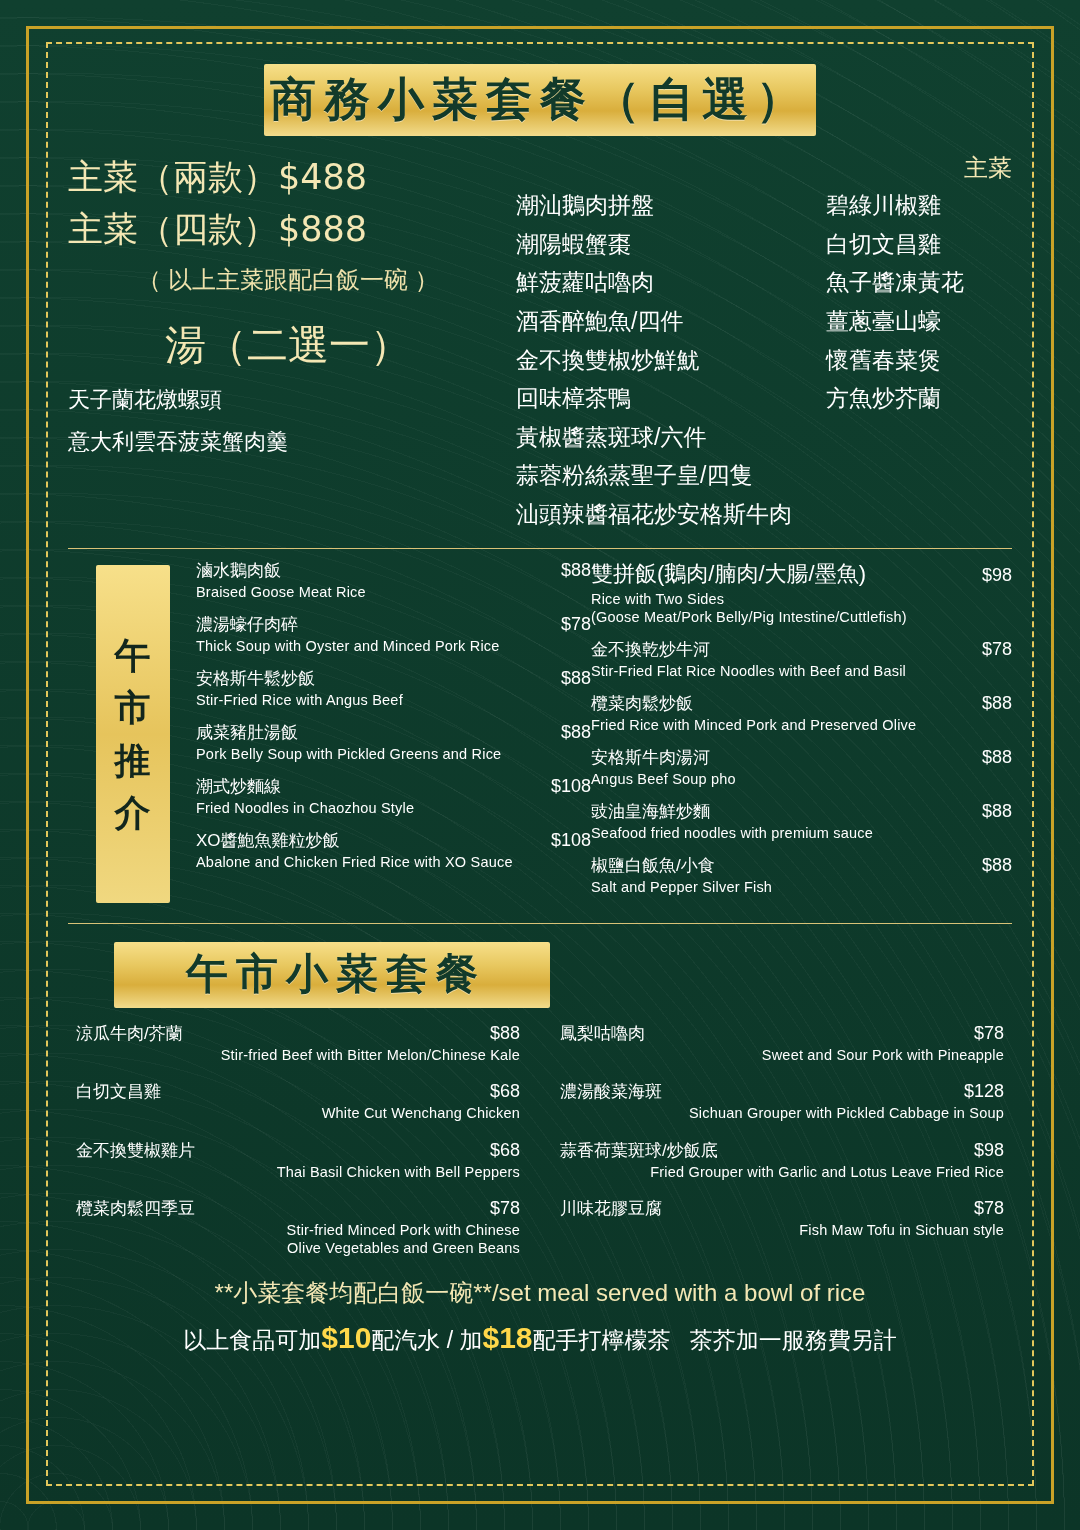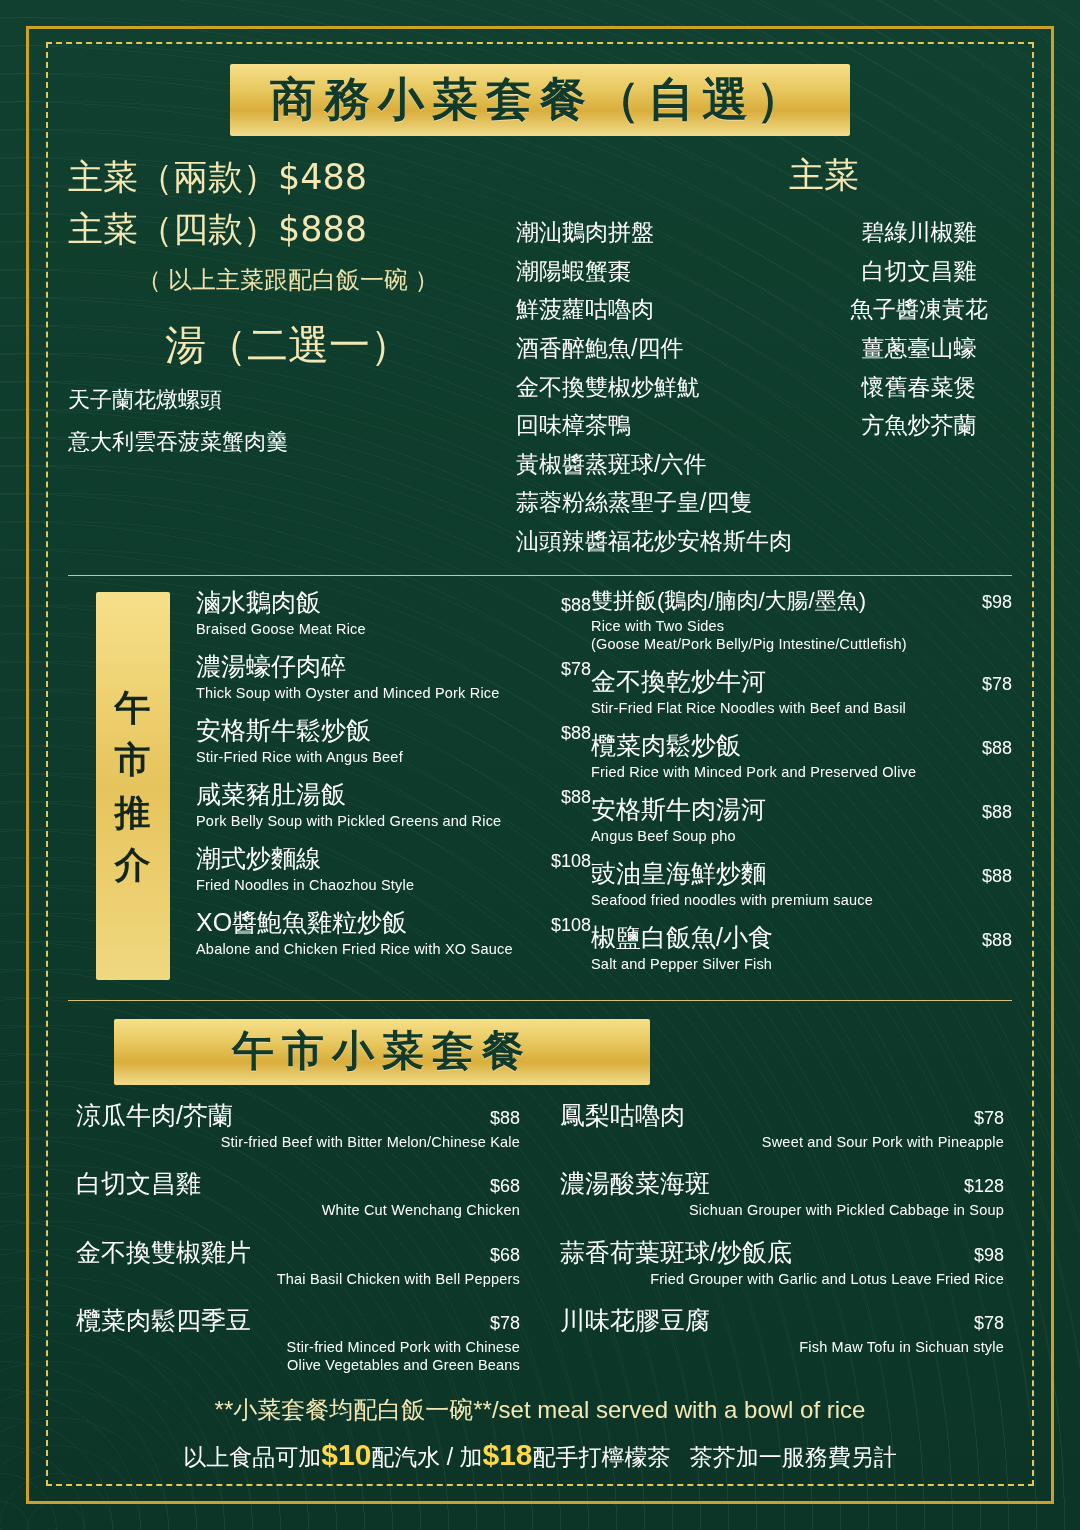--- a/index.html
+++ b/index.html
@@ -48,32 +48,32 @@
     background: linear-gradient(180deg,#f7e08a 0%, #e8c860 35%, #d9ae3c 65%, #f2dc8c 100%);
     color: #123a2a;
     text-align: center;
     font-family: "DejaVu Serif", serif;
     font-weight: bold;
     letter-spacing: 8px;
     text-shadow: 0 1px 0 rgba(255,255,255,.45);
     border-radius: 2px;
   }
   .banner-main {
-    width: 620px;
+    width: 552px;
     margin: 6px auto 0 auto;
     font-size: 46px;
     line-height: 1.35;
     padding: 4px 0 6px 0;
   }
   .banner-lunch {
-    width: 536px;
+    width: 428px;
     margin: 0 0 0 46px;
     font-size: 42px;
     line-height: 1.35;
-    padding: 4px 0 6px 0;
+    padding: 4px 0 6px 8px;
   }
 
   
   .top-section {
     display: flex;
     margin-top: 16px;
   }
   .top-left {
     width: 440px;
     flex: 0 0 440px;
@@ -101,37 +101,37 @@
     font-size: 22px;
     margin-top: 12px;
     color: #ffffff;
   }
   .top-right {
     flex: 1;
     color: #ffffff;
     padding-left: 8px;
   }
   .maincourse-title {
-    font-size: 35px;
+    font-size: 24px;
     color: #f4e7b4;
-    text-align: center;
-    margin-bottom: 14px;
+    text-align: right;
+    margin-bottom: 2px;
     padding-left: 120px;
   }
   .mc-cols {
     display: flex;
   }
   .mc-col-a { flex: 0 0 300px; }
   .mc-col-b { flex: 1; padding-left: 10px; }
   .mc-item {
     font-size: 23px;
     line-height: 1.68;
     white-space: nowrap;
   }
-  .mc-col-b .mc-item { text-align: center; }
+  .mc-col-b .mc-item { text-align: left; }
 
   
   .divider {
     border-top: 1px solid #d9c277;
     margin: 14px 0 10px 0;
   }
 
   
   .rec-wrap {
     display: flex;
@@ -162,21 +162,21 @@
   .rec-col.left { flex: 0 0 395px; }
   .dish {
     margin-bottom: 12px;
   }
   .dish-row {
     display: flex;
     align-items: baseline;
     color: #ffffff;
   }
   .dish-cn {
-    font-size: 25px;
+    font-size: 17px;
     white-space: nowrap;
   }
   .dish-dots { flex: 1; }
   .dish-price {
     font-size: 18px;
     white-space: nowrap;
     padding-left: 10px;
   }
   .dish-en {
     font-size: 14.5px;

